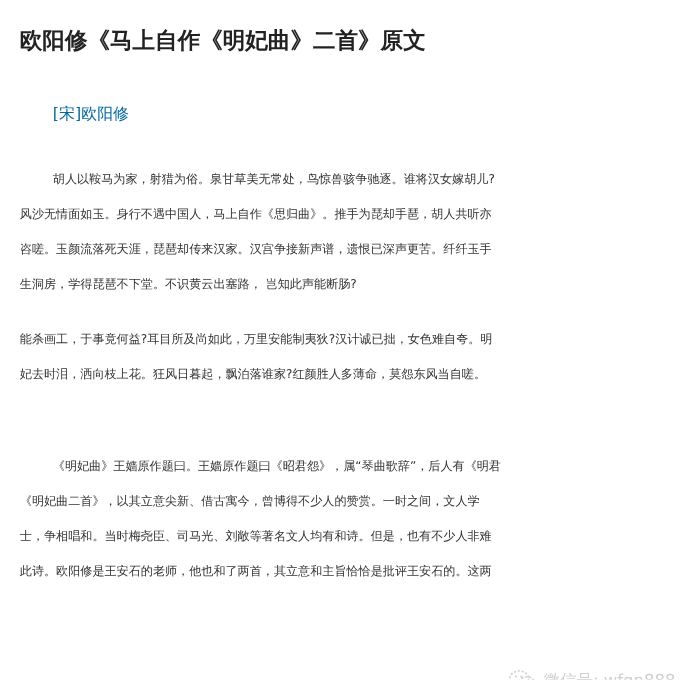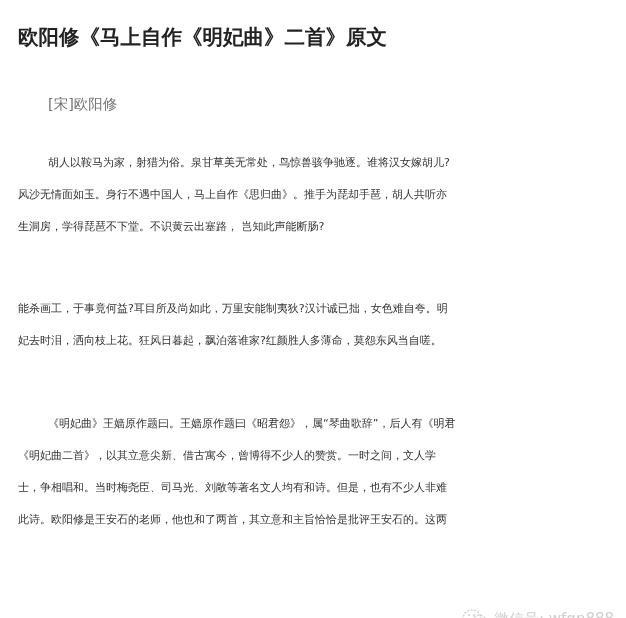--- a/index.html
+++ b/index.html
@@ -30,21 +30,21 @@
       color: #222222;
       letter-spacing: 0px;
       white-space: nowrap;
       line-height: 26px;
     }
     .author {
       position: absolute;
       left: 48px;
       top: 94px;
       font-size: 14.5px;
-      color: #737373;
+      color: #0369a1;
       line-height: 20px;
       white-space: nowrap;
     }
     .para {
       position: absolute;
       left: 18px;
       width: 600px;
       font-size: 11px;
       line-height: 32px;
       color: #333333;
@@ -76,20 +76,21 @@
 </head>
 <body>
 
 <div class="article">
   <div class="title">欧阳修《马上自作《明妃曲》二首》原文</div>
   <div class="author">[宋]欧阳修</div>
 
   <div class="para" id="p1">
     <span class="line indent">胡人以鞍马为家，射猎为俗。泉甘草美无常处，鸟惊兽骇争驰逐。谁将汉女嫁胡儿?</span>
     <span class="line">风沙无情面如玉。身行不遇中国人，马上自作《思归曲》。推手为琵却手琶，胡人共听亦</span>
+    <span class="line">咨嗟。玉颜流落死天涯，琵琶却传来汉家。汉宫争接新声谱，遗恨已深声更苦。纤纤玉手</span>
     <span class="line">生洞房，学得琵琶不下堂。不识黄云出塞路， 岂知此声能断肠?</span>
   </div>
 
   <div class="para" id="p2">
     <span class="line">能杀画工，于事竟何益?耳目所及尚如此，万里安能制夷狄?汉计诚已拙，女色难自夸。明</span>
     <span class="line">妃去时泪，洒向枝上花。狂风日暮起，飘泊落谁家?红颜胜人多薄命，莫怨东风当自嗟。</span>
   </div>
 
   <div class="para" id="p3">
     <span class="line indent">《明妃曲》王嫱原作题曰。王嫱原作题曰《昭君怨》，属“琴曲歌辞”，后人有《明君</span>

